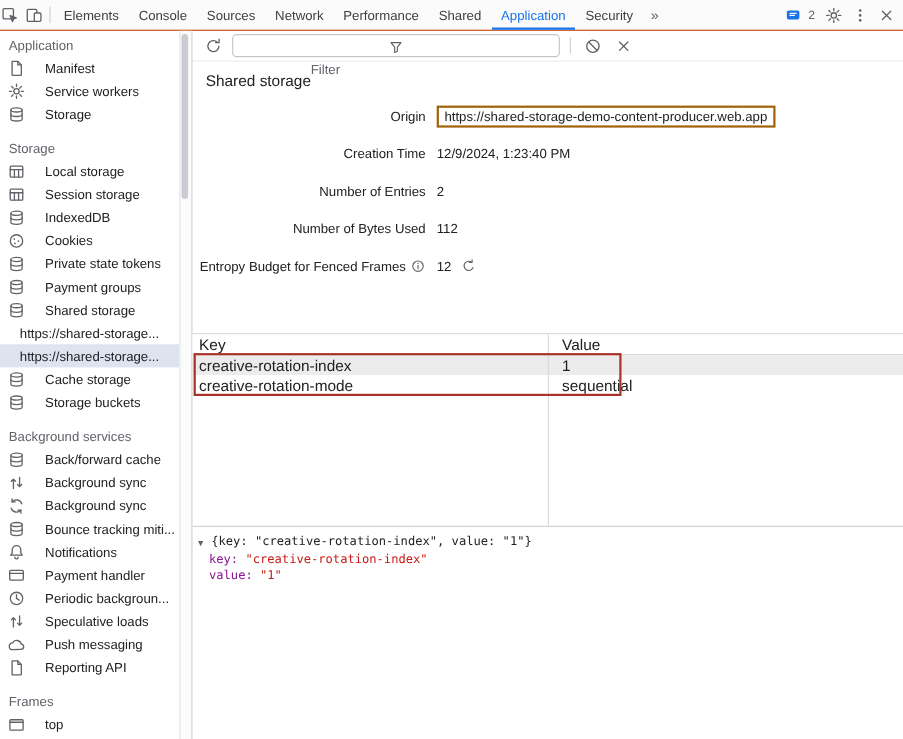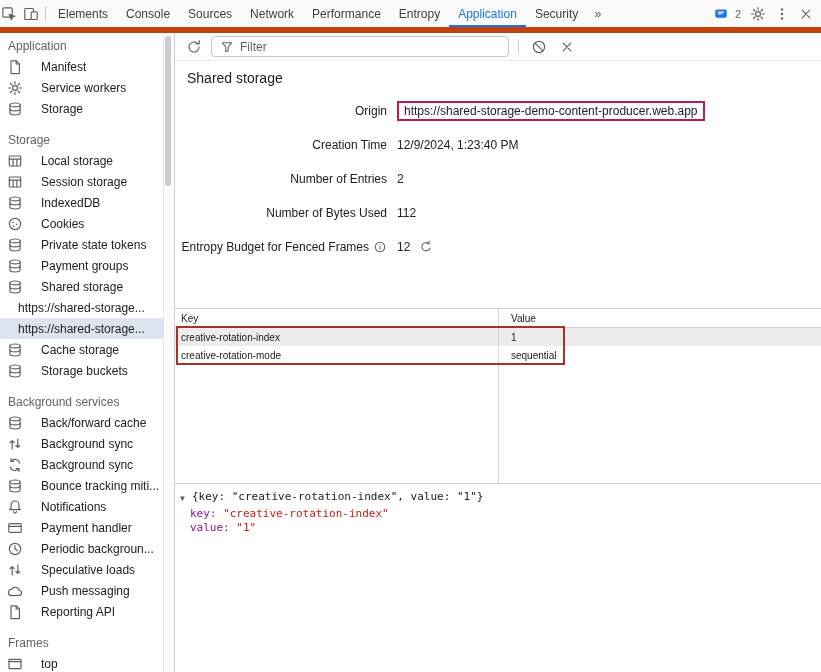--- a/index.html
+++ b/index.html
@@ -1,20 +1,20 @@
 <!DOCTYPE html>
 <html><head>
 <meta charset="utf-8">
 <style>
   html,body{margin:0;padding:0;background:#fff;}
   body{width:821px;height:672px;overflow:hidden;font-family:"Liberation Sans",sans-serif;font-size:12px;color:#202124;}
   .devtools{width:821px;height:672px;display:flex;flex-direction:column;background:#fff;}
   svg{display:block;}
   
-  .tabbar{height:27px;flex:none;display:flex;align-items:center;border-bottom:6px solid #c2410c;background:#fbfbfc;padding-left:2px;}
+  .tabbar{height:27px;flex:none;display:flex;align-items:center;border-bottom:1px solid #c2410c;background:#fbfbfc;padding-left:2px;}
   .left-icons{display:flex;align-items:center;margin-left:-4px;}
   .tabs{display:flex;height:100%;}
   .tab{display:flex;align-items:center;padding:0 9px;color:#3c4043;height:100%;cursor:default;}
   .tab.active{color:#1a73e8;box-shadow:inset 0 -2px 0 #1a73e8;}
   .tab.overflow{padding:0 7px;color:#5f6368;font-size:13px;}
   .icon-btn{width:22px;height:22px;display:inline-flex;align-items:center;justify-content:center;flex:none;}
   .icon-btn.sm svg{width:14px;height:14px;}
   .vdiv{width:1px;height:15px;background:#cfcfd3;flex:none;align-self:center;margin:0 3px;}
   .right-icons{margin-left:auto;display:flex;align-items:center;gap:2px;padding-right:4px;}
   .issues{display:inline-flex;align-items:center;gap:3px;color:#5f6368;font-size:11px;padding:0 4px;}
@@ -26,33 +26,33 @@
   .side-item{height:21px;display:flex;align-items:center;gap:18px;padding-left:7px;color:#202124;white-space:nowrap;overflow:hidden;cursor:default;}
   .side-item .icon{width:16px;height:16px;flex:none;}
   .side-item.child{padding-left:18px;}
   .side-item.selected{background:#dde4f0;}
   .side-item .lbl{overflow:hidden;text-overflow:ellipsis;}
   .scrollcol{width:10px;flex:none;border-left:1px solid #e6e6e6;border-right:1px solid #cfcfd3;background:#fbfbfb;position:relative;}
   .scroll-thumb{position:absolute;top:3px;left:1px;width:6px;height:150px;border-radius:3px;background:#c9ccd1;}
   
   .content{flex:1;display:flex;flex-direction:column;min-width:0;}
   .toolbar{height:27px;flex:none;display:flex;align-items:center;gap:6px;padding:0 8px;border-bottom:1px solid #ececec;}
-  .filterbox{width:288px;height:19px;border:1px solid #c6c6ca;border-radius:4px;display:flex;align-items:center;gap:2px;padding:0 4px;color:#5f6368;}
+  .filterbox{width:288px;height:19px;border:1px solid #c6c6ca;border-radius:4px;display:flex;align-items:center;gap:2px;padding:0 4px;color:#5f6368;flex-direction:column;}
   .filter-field{border:none;outline:none;background:transparent;flex:1;font-family:"Liberation Sans",sans-serif;font-size:12px;color:#202124;padding:0;}
   .filter-field::placeholder{color:#5f6368;}
   .panel-title{font-size:14px;font-weight:500;color:#202124;margin:9px 0 0 12px;}
   .metadata{margin-top:8px;}
   .meta-row{min-height:34px;display:flex;align-items:center;}
   .meta-label{width:212px;flex:none;text-align:right;color:#202124;white-space:nowrap;}
   .meta-value{margin-left:10px;display:flex;align-items:center;gap:9px;white-space:nowrap;}
-  .boxed{border:2px solid #be185d;padding:1px 5px;display:inline-block;}
+  .boxed{border:2px solid #a16207;padding:1px 5px;display:inline-block;}
   .inline-icon{display:inline-block;vertical-align:-3px;margin-left:4px;width:14px;height:14px;}
   .inline-icon svg{width:14px;height:14px;}
   
-  .grid{margin-top:44px;border-top:1px solid #cfcfd3;position:relative;flex:none;font-size:10px;}
+  .grid{margin-top:44px;border-top:1px solid #cfcfd3;position:relative;flex:none;font-size:14px;}
   .grid-header{height:18px;display:flex;align-items:center;border-bottom:1px solid #cfcfd3;background:#fff;}
   .grid-row{height:18px;display:flex;align-items:center;justify-content:space-between;}
   .grid-row.striped{background:#ececec;}
   .gcell{overflow:hidden;white-space:nowrap;}
   .gcell.key{width:323px;flex:none;padding-left:6px;}
   .gcell.val{flex:1;padding-left:7px;}
   .grid-filler{height:119px;}
   .vline{position:absolute;left:323px;top:0;bottom:0;width:1px;background:#d7d7d7;pointer-events:none;}
   .row-annotation{position:absolute;left:1px;top:17px;width:389px;height:39px;border:2px solid #a93226;box-sizing:border-box;pointer-events:none;}
   
@@ -84,21 +84,21 @@
           </svg>
         </span>
     </div>
     <span class="vdiv"></span>
     <div class="tabs">
         <div class="tab">Elements</div>
         <div class="tab">Console</div>
         <div class="tab">Sources</div>
         <div class="tab">Network</div>
         <div class="tab">Performance</div>
-        <div class="tab">Entropy</div>
+        <div class="tab">Shared</div>
         <div class="tab active">Application</div>
         <div class="tab">Security</div>
       </div>
     <div class="tab overflow">»</div>
     <div class="right-icons">
       <span class="issues">
         <span class="icon-btn sm">
             <svg width="16" height="16" viewBox="0 0 16 16" fill="none" stroke="#5f6368" stroke-width="1.2" stroke-linecap="round" stroke-linejoin="round">
               <rect x="1.5" y="2.8" width="13" height="9.4" rx="2" fill="#1a73e8" stroke="none"></rect>
               <path d="M4.8 5.8h6.4M4.8 8h4.4" stroke="#fff" stroke-width="1.3"></path>

